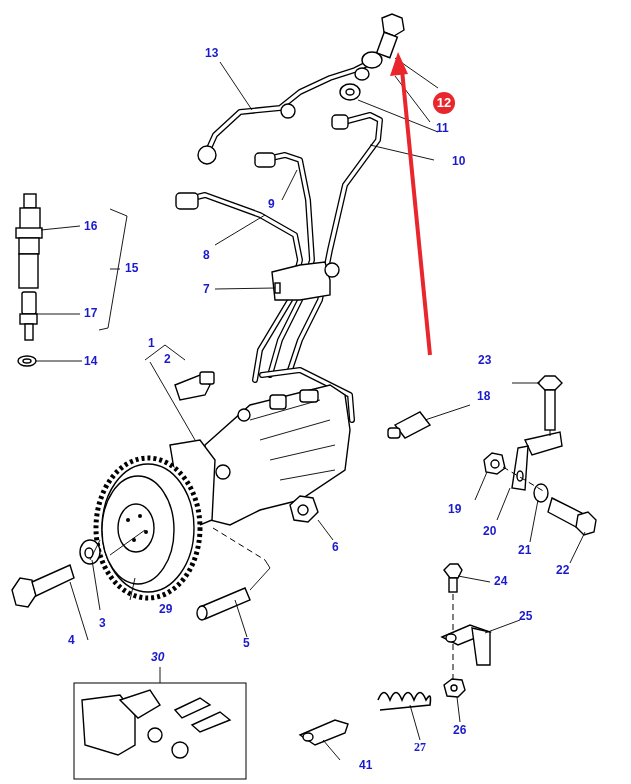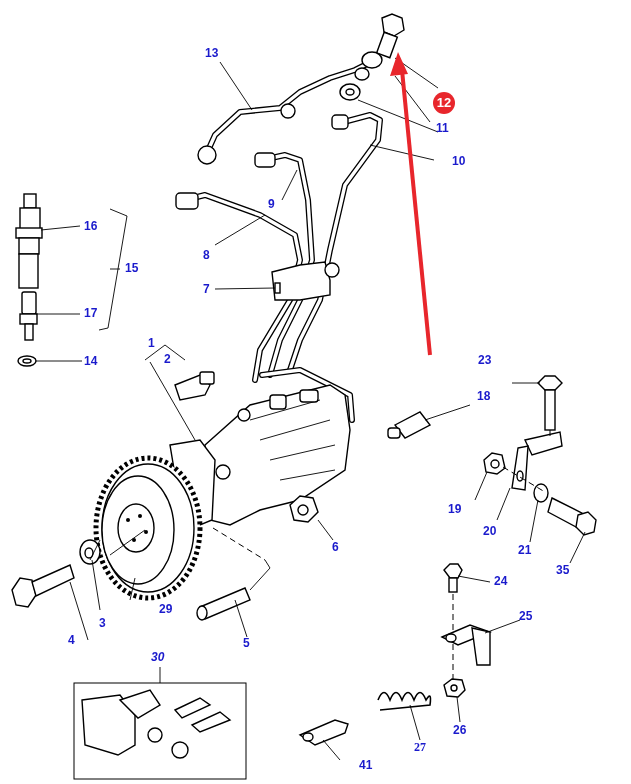--- a/index.html
+++ b/index.html
@@ -231,21 +231,21 @@
 <span class="badge" style="left:433px;top:81px;">12</span>
 <span class="lbl" style="left:205px;top:47px;">13</span>
 <span class="lbl" style="left:84px;top:355px;">14</span>
 <span class="lbl" style="left:125px;top:262px;">15</span>
 <span class="lbl" style="left:84px;top:220px;">16</span>
 <span class="lbl" style="left:84px;top:307px;">17</span>
 <span class="lbl" style="left:477px;top:390px;">18</span>
 <span class="lbl" style="left:448px;top:503px;">19</span>
 <span class="lbl" style="left:483px;top:525px;">20</span>
 <span class="lbl" style="left:518px;top:544px;">21</span>
-<span class="lbl" style="left:556px;top:564px;">35</span>
+<span class="lbl" style="left:556px;top:564px;">22</span>
 <span class="lbl" style="left:478px;top:354px;">23</span>
 <span class="lbl" style="left:494px;top:575px;">24</span>
 <span class="lbl" style="left:519px;top:610px;">25</span>
 <span class="lbl" style="left:453px;top:724px;">26</span>
 <span class="lbl" style="left:414px;top:741px;font-family:Liberation Serif, serif;">27</span>
 <span class="lbl" style="left:359px;top:759px;">41</span>
 <span class="lbl" style="left:128px;top:603px;margin-left:31px;">29</span>
 <span class="lbl" style="left:151px;top:651px;font-style:italic;">30</span>
 </div>
 

